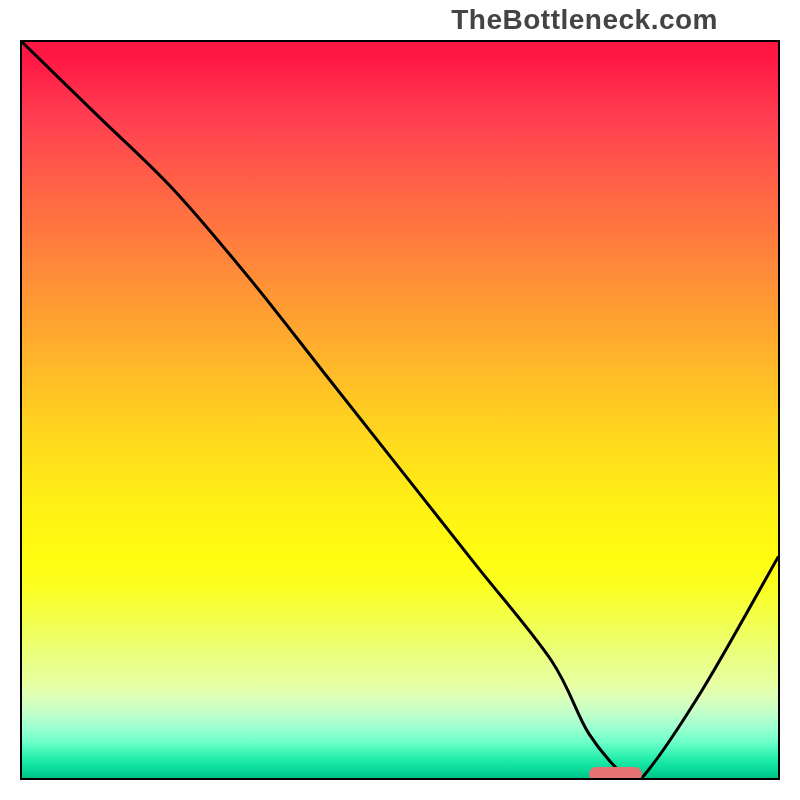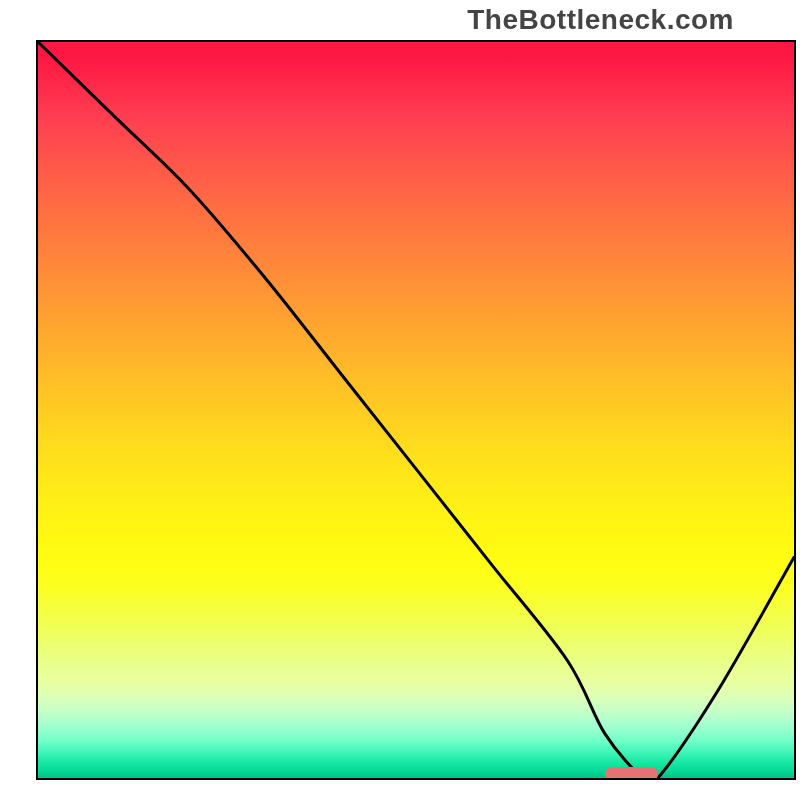--- a/index.html
+++ b/index.html
@@ -8,21 +8,20 @@
     width: 800px;
     height: 800px;
     background: #ffffff;
     font-family: Arial, Helvetica, sans-serif;
     overflow: hidden;
   }
   .wrap {
     position: relative;
     width: 732px;
     height: 800px;
-    margin-left: 16px;
   }
   .watermark {
     position: absolute;
     top: 4px;
     right: 14px;
     font-size: 28px;
     font-weight: 700;
     color: #444;
     letter-spacing: 0.5px;
     z-index: 10;

